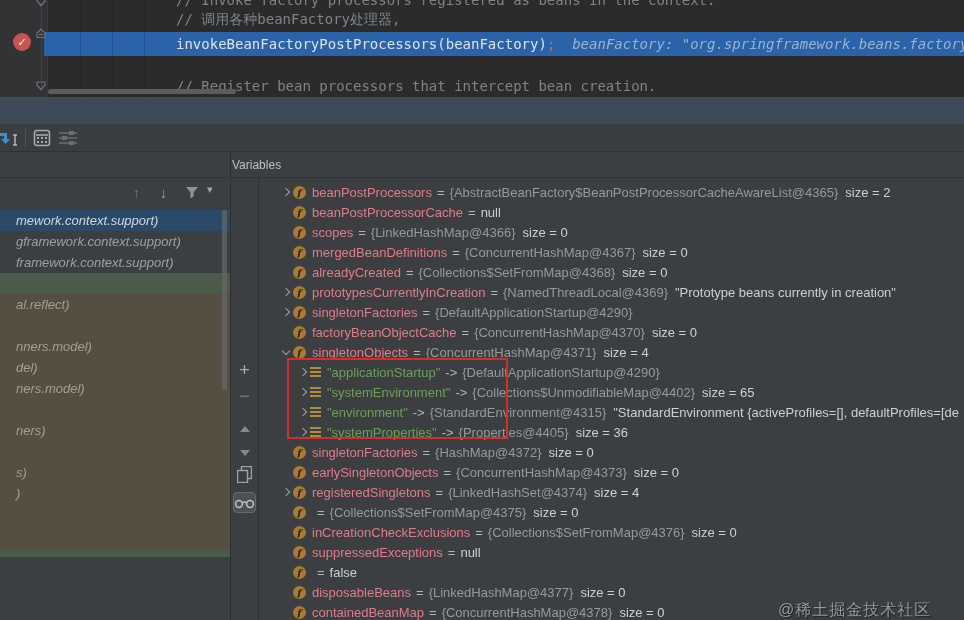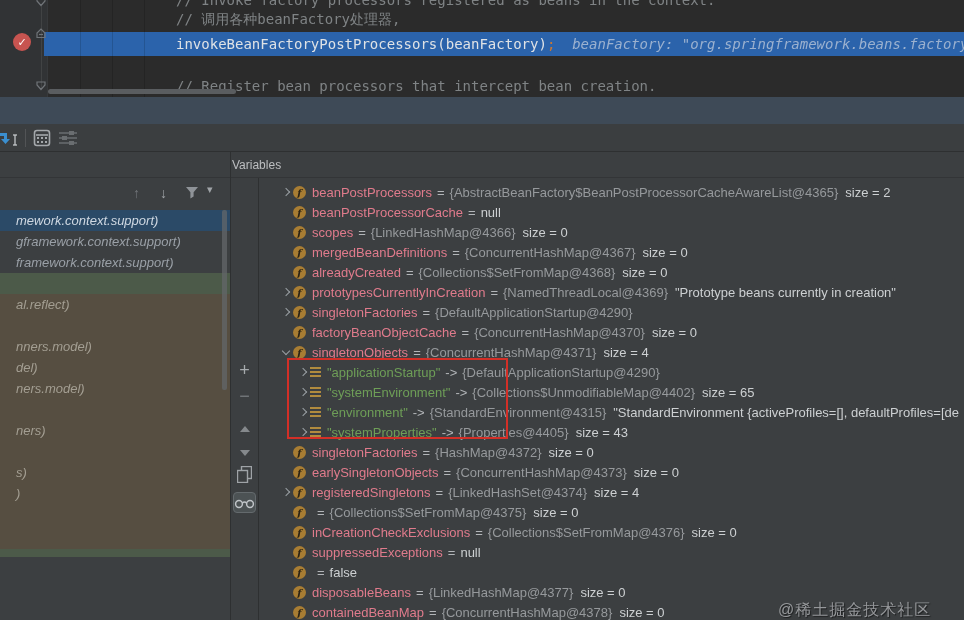--- a/index.html
+++ b/index.html
@@ -310,21 +310,21 @@
         <span class="ext">"StandardEnvironment {activeProfiles=[], defaultProfiles=[de</span>
       </div>
     <div class="vrow i1">
         <span class="chsp">
           <span class="chev r"></span>
         </span>
         <span class="vicon e"></span>
         <span class="nm k">"systemProperties"</span>
         <span class="sep">-&gt;</span>
         <span class="typ">{Properties@4405}</span>
-        <span class="ext">size = 43</span>
+        <span class="ext">size = 36</span>
       </div>
     <div class="vrow">
         <span class="chsp"></span>
         <span class="vicon f">f</span>
         <span class="nm f">singletonFactories</span>
         <span class="sep">=</span>
         <span class="typ">{HashMap@4372}</span>
         <span class="ext">size = 0</span>
       </div>
     <div class="vrow">

